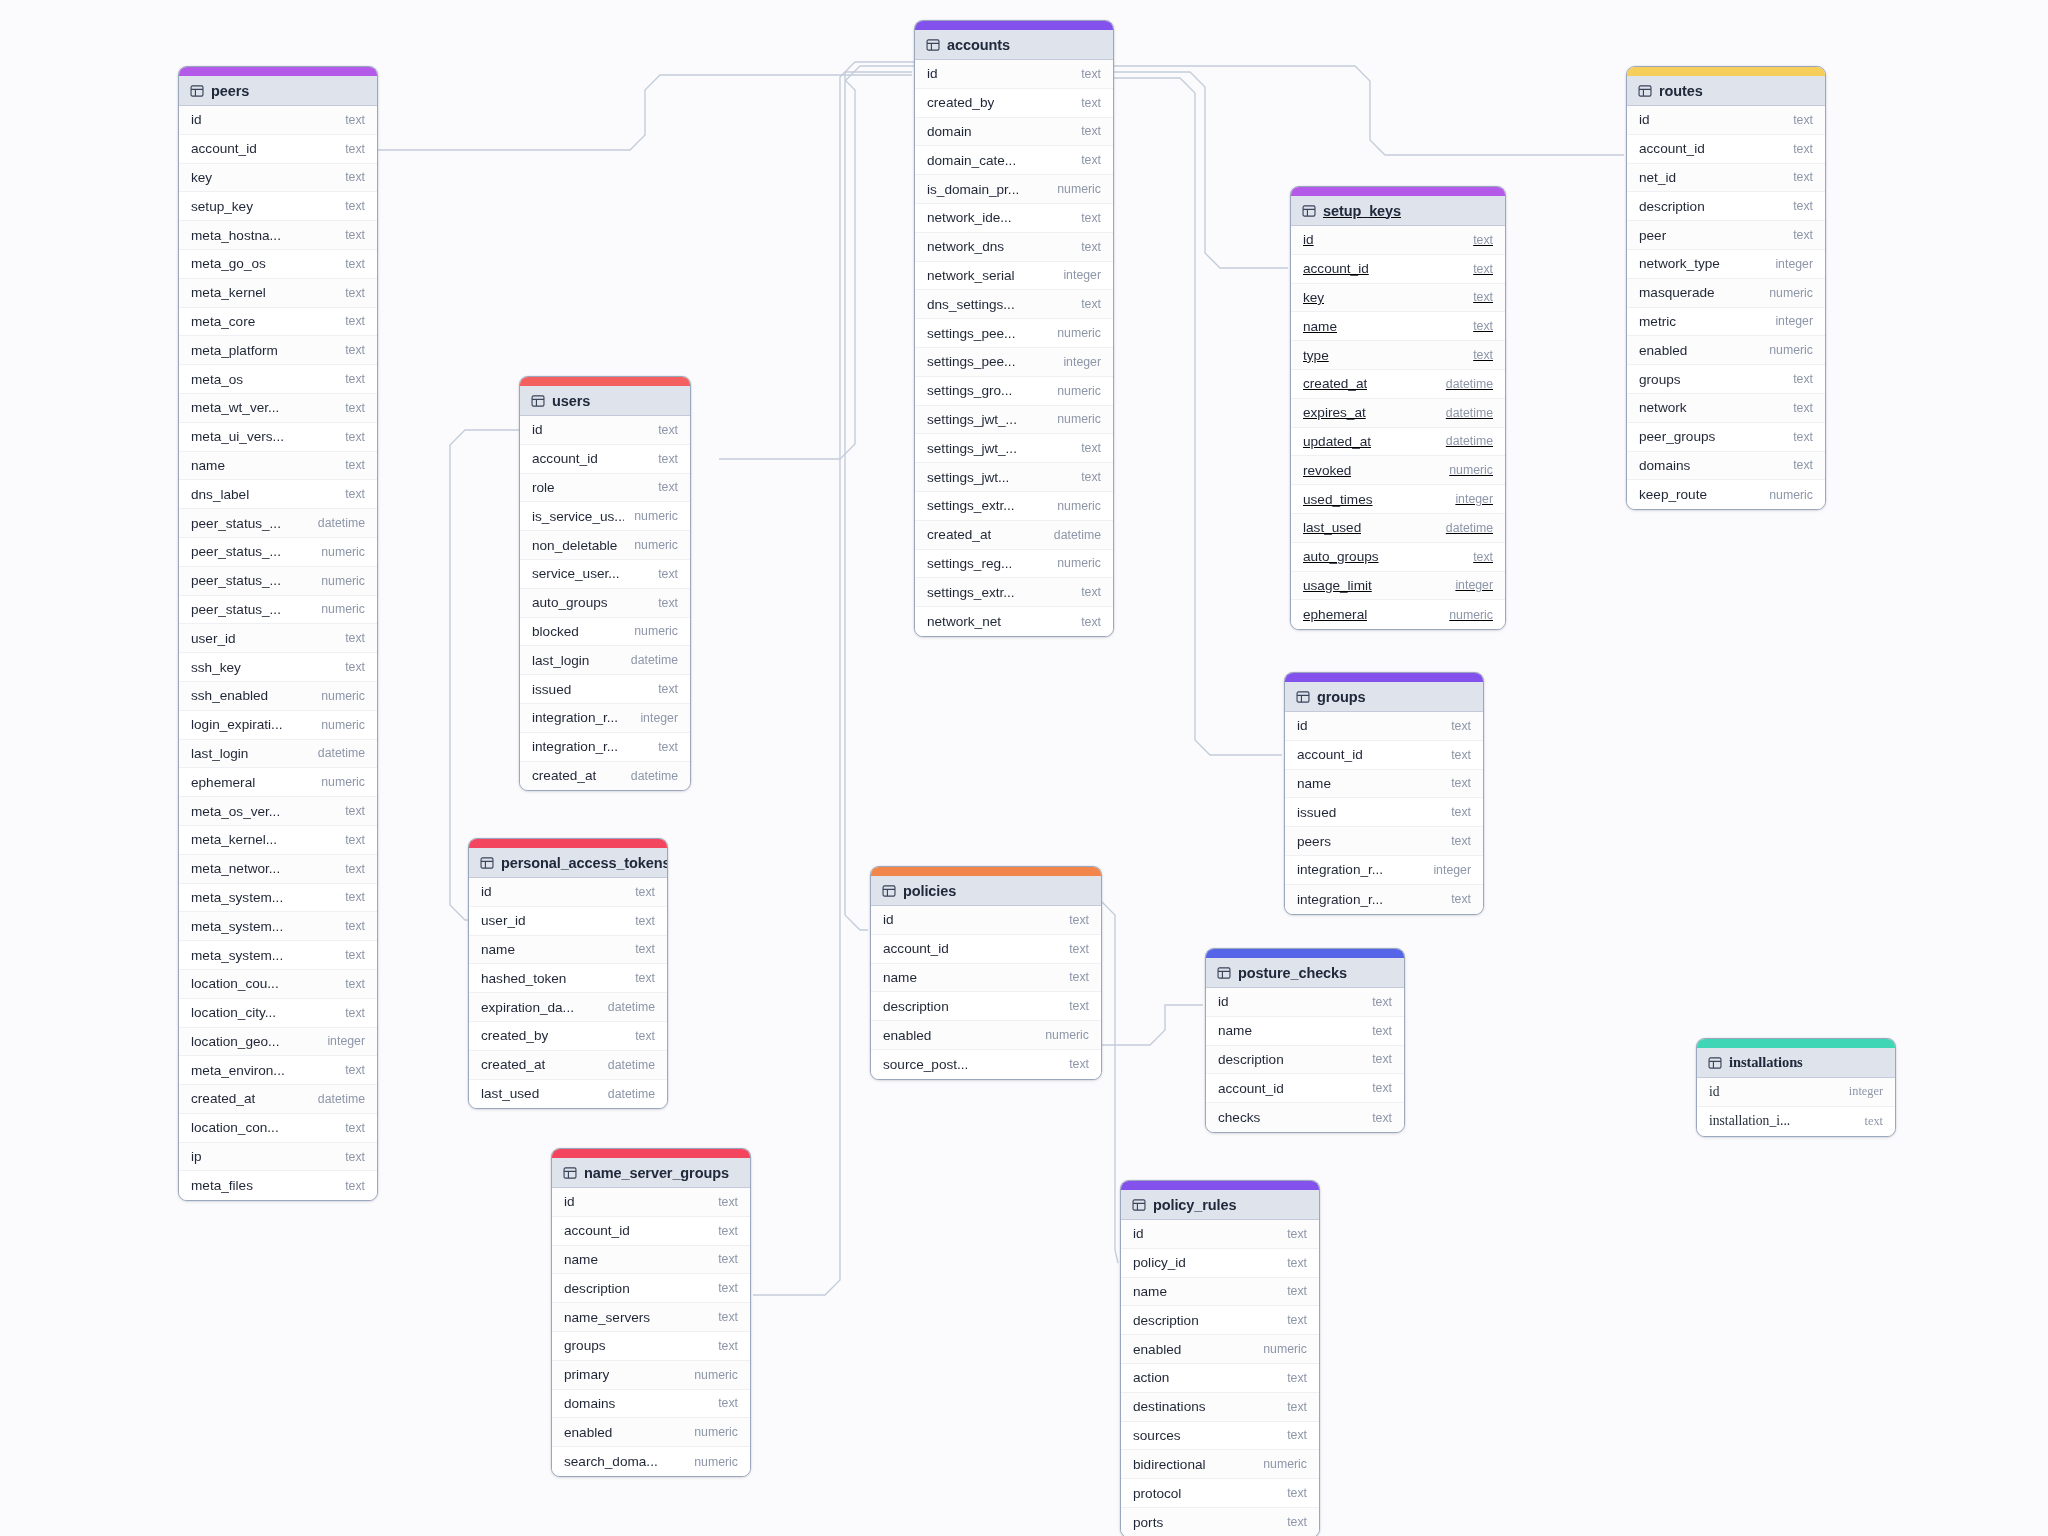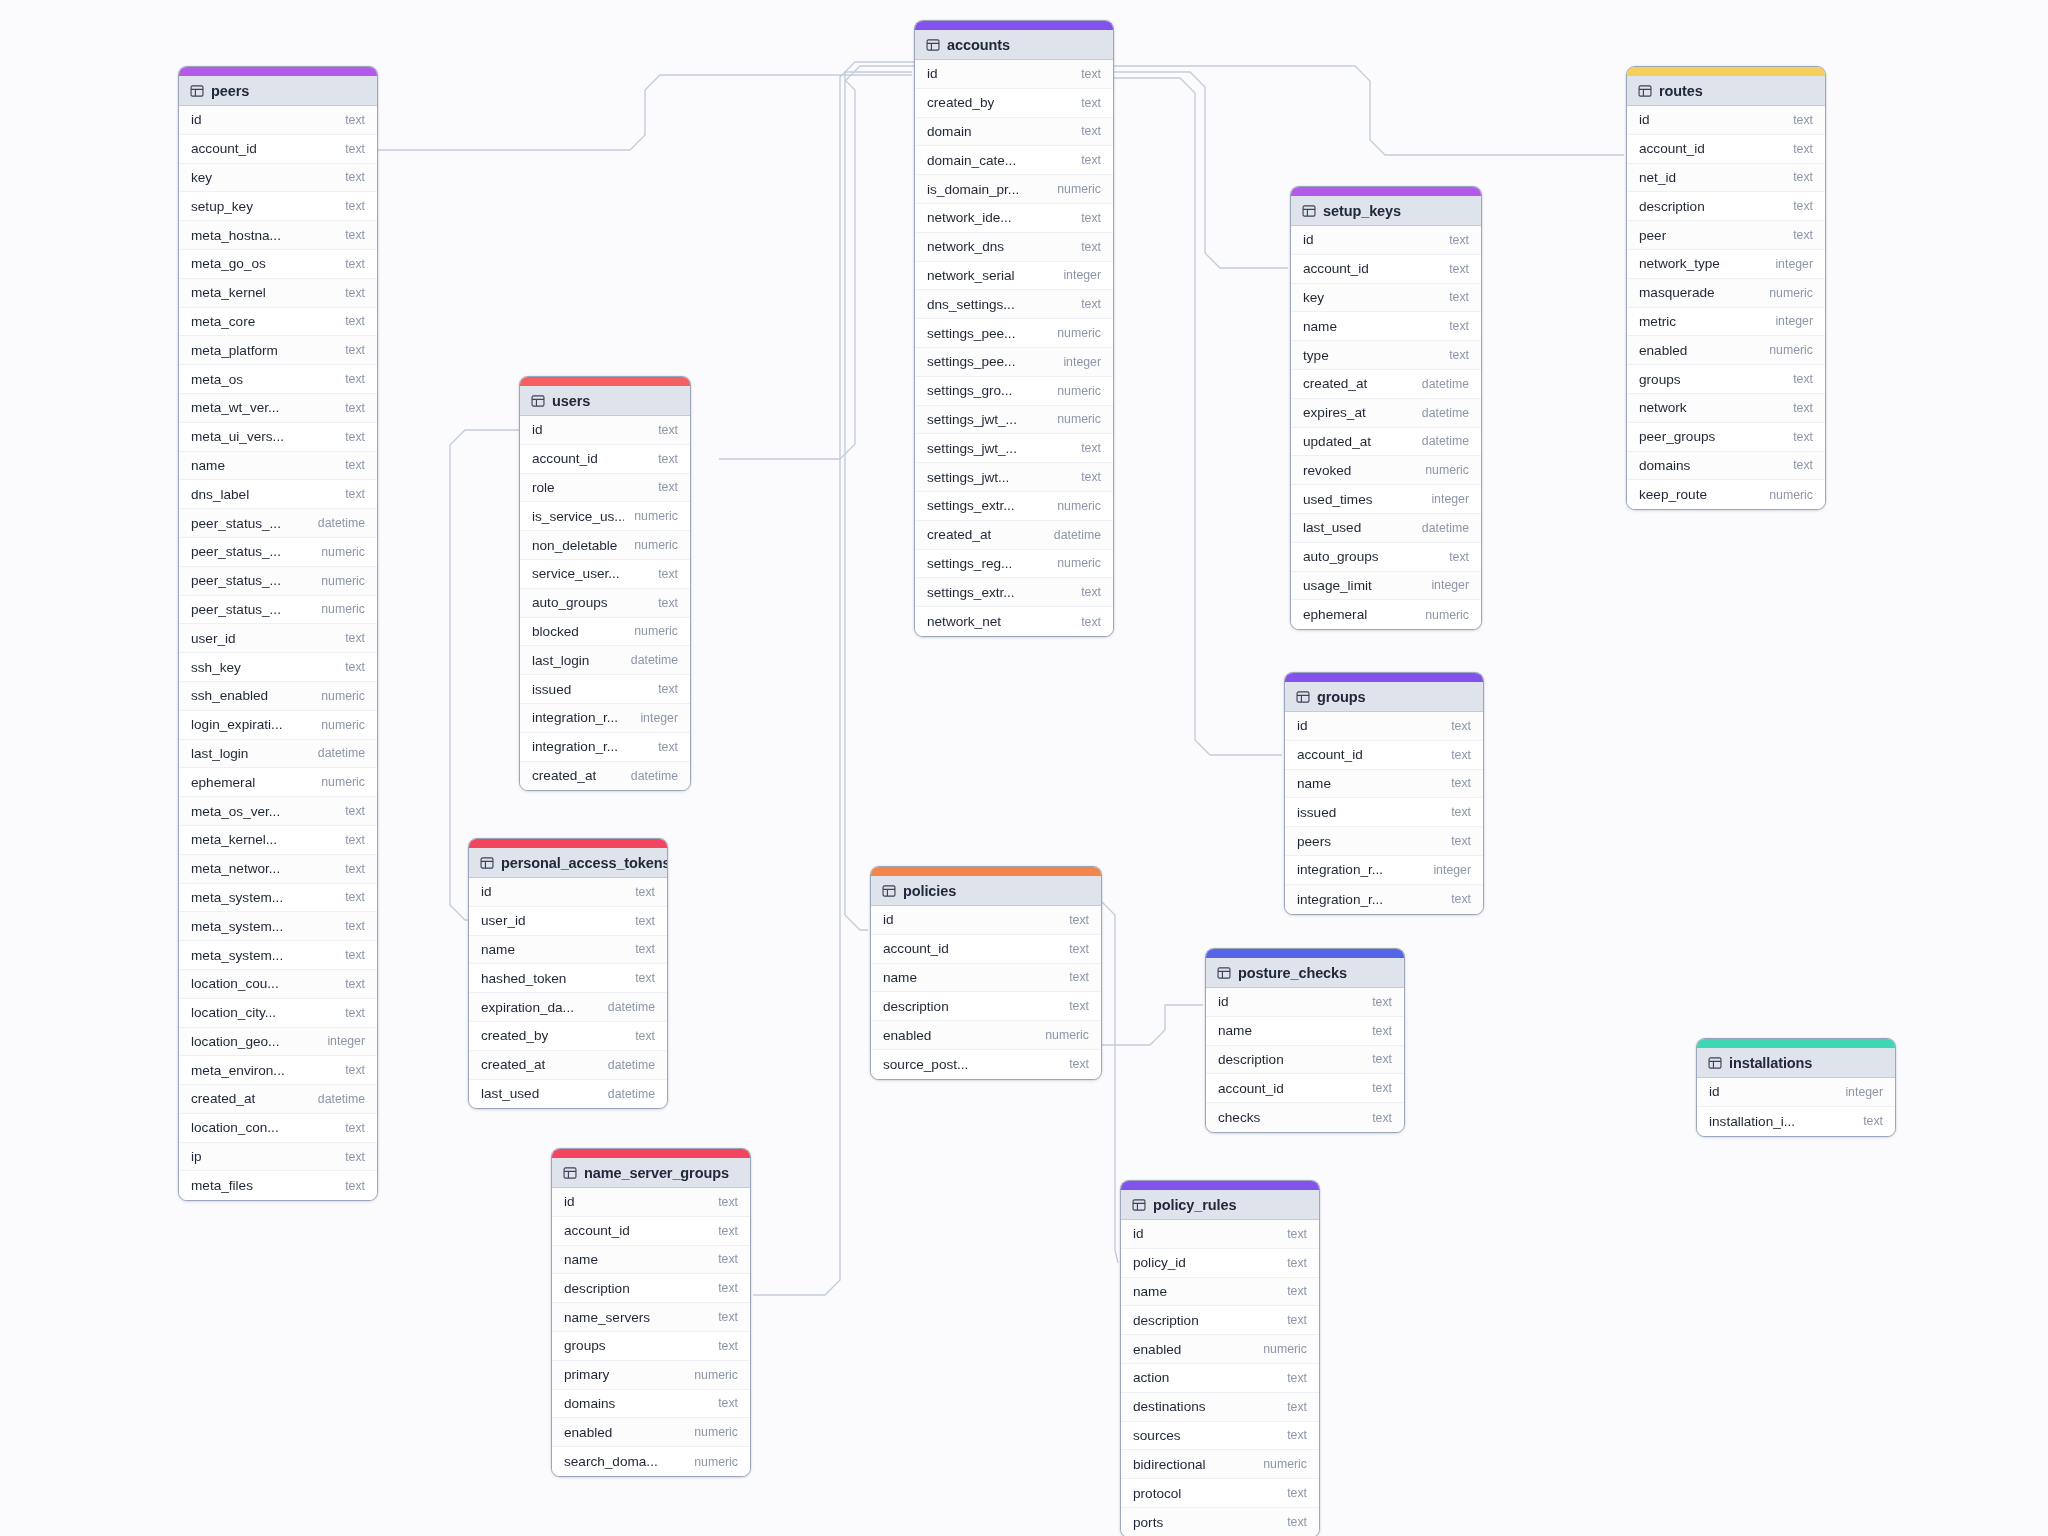--- a/index.html
+++ b/index.html
@@ -598,21 +598,21 @@
       </div>
       <div class="col-row">
         <span class="col-name">protocol</span>
         <span class="col-type">text</span>
       </div>
       <div class="col-row last">
         <span class="col-name">ports</span>
         <span class="col-type">text</span>
       </div>
     </div>
-    <div class="table-node" style="left: 1290px; top: 186px; width: 192px;">
+    <div class="table-node" style="left: 1290px; top: 186px; width: 216px; text-decoration: underline;">
       <div class="accent-bar" style="background: rgb(180, 90, 232);"></div>
       <div class="table-header">
         <svg viewBox="0 0 16 16" class="tbl-icon">
           <rect x="1.2" y="2.2" width="13.6" height="11.6" rx="1.6" fill="none" stroke="#39445a" stroke-width="1.3"></rect>
           <path d="M1.2 6.2 H14.8" stroke="#39445a" stroke-width="1.3" fill="none"></path>
           <path d="M6.2 6.2 V13.8" stroke="#39445a" stroke-width="1.3" fill="none"></path>
         </svg>
         <span class="table-title">setup_keys</span>
       </div>
       <div class="col-row">
@@ -802,21 +802,21 @@
       </div>
       <div class="col-row">
         <span class="col-name">domains</span>
         <span class="col-type">text</span>
       </div>
       <div class="col-row last">
         <span class="col-name">keep_route</span>
         <span class="col-type">numeric</span>
       </div>
     </div>
-    <div class="table-node" style="left: 1696px; top: 1038px; width: 200px;">
+    <div class="table-node" style="left: 1696px; top: 1038px; width: 200px; font-family: Liberation Serif, serif;">
       <div class="accent-bar" style="background: rgb(63, 214, 182);"></div>
       <div class="table-header">
         <svg viewBox="0 0 16 16" class="tbl-icon">
           <rect x="1.2" y="2.2" width="13.6" height="11.6" rx="1.6" fill="none" stroke="#39445a" stroke-width="1.3"></rect>
           <path d="M1.2 6.2 H14.8" stroke="#39445a" stroke-width="1.3" fill="none"></path>
           <path d="M6.2 6.2 V13.8" stroke="#39445a" stroke-width="1.3" fill="none"></path>
         </svg>
         <span class="table-title">installations</span>
       </div>
       <div class="col-row">

